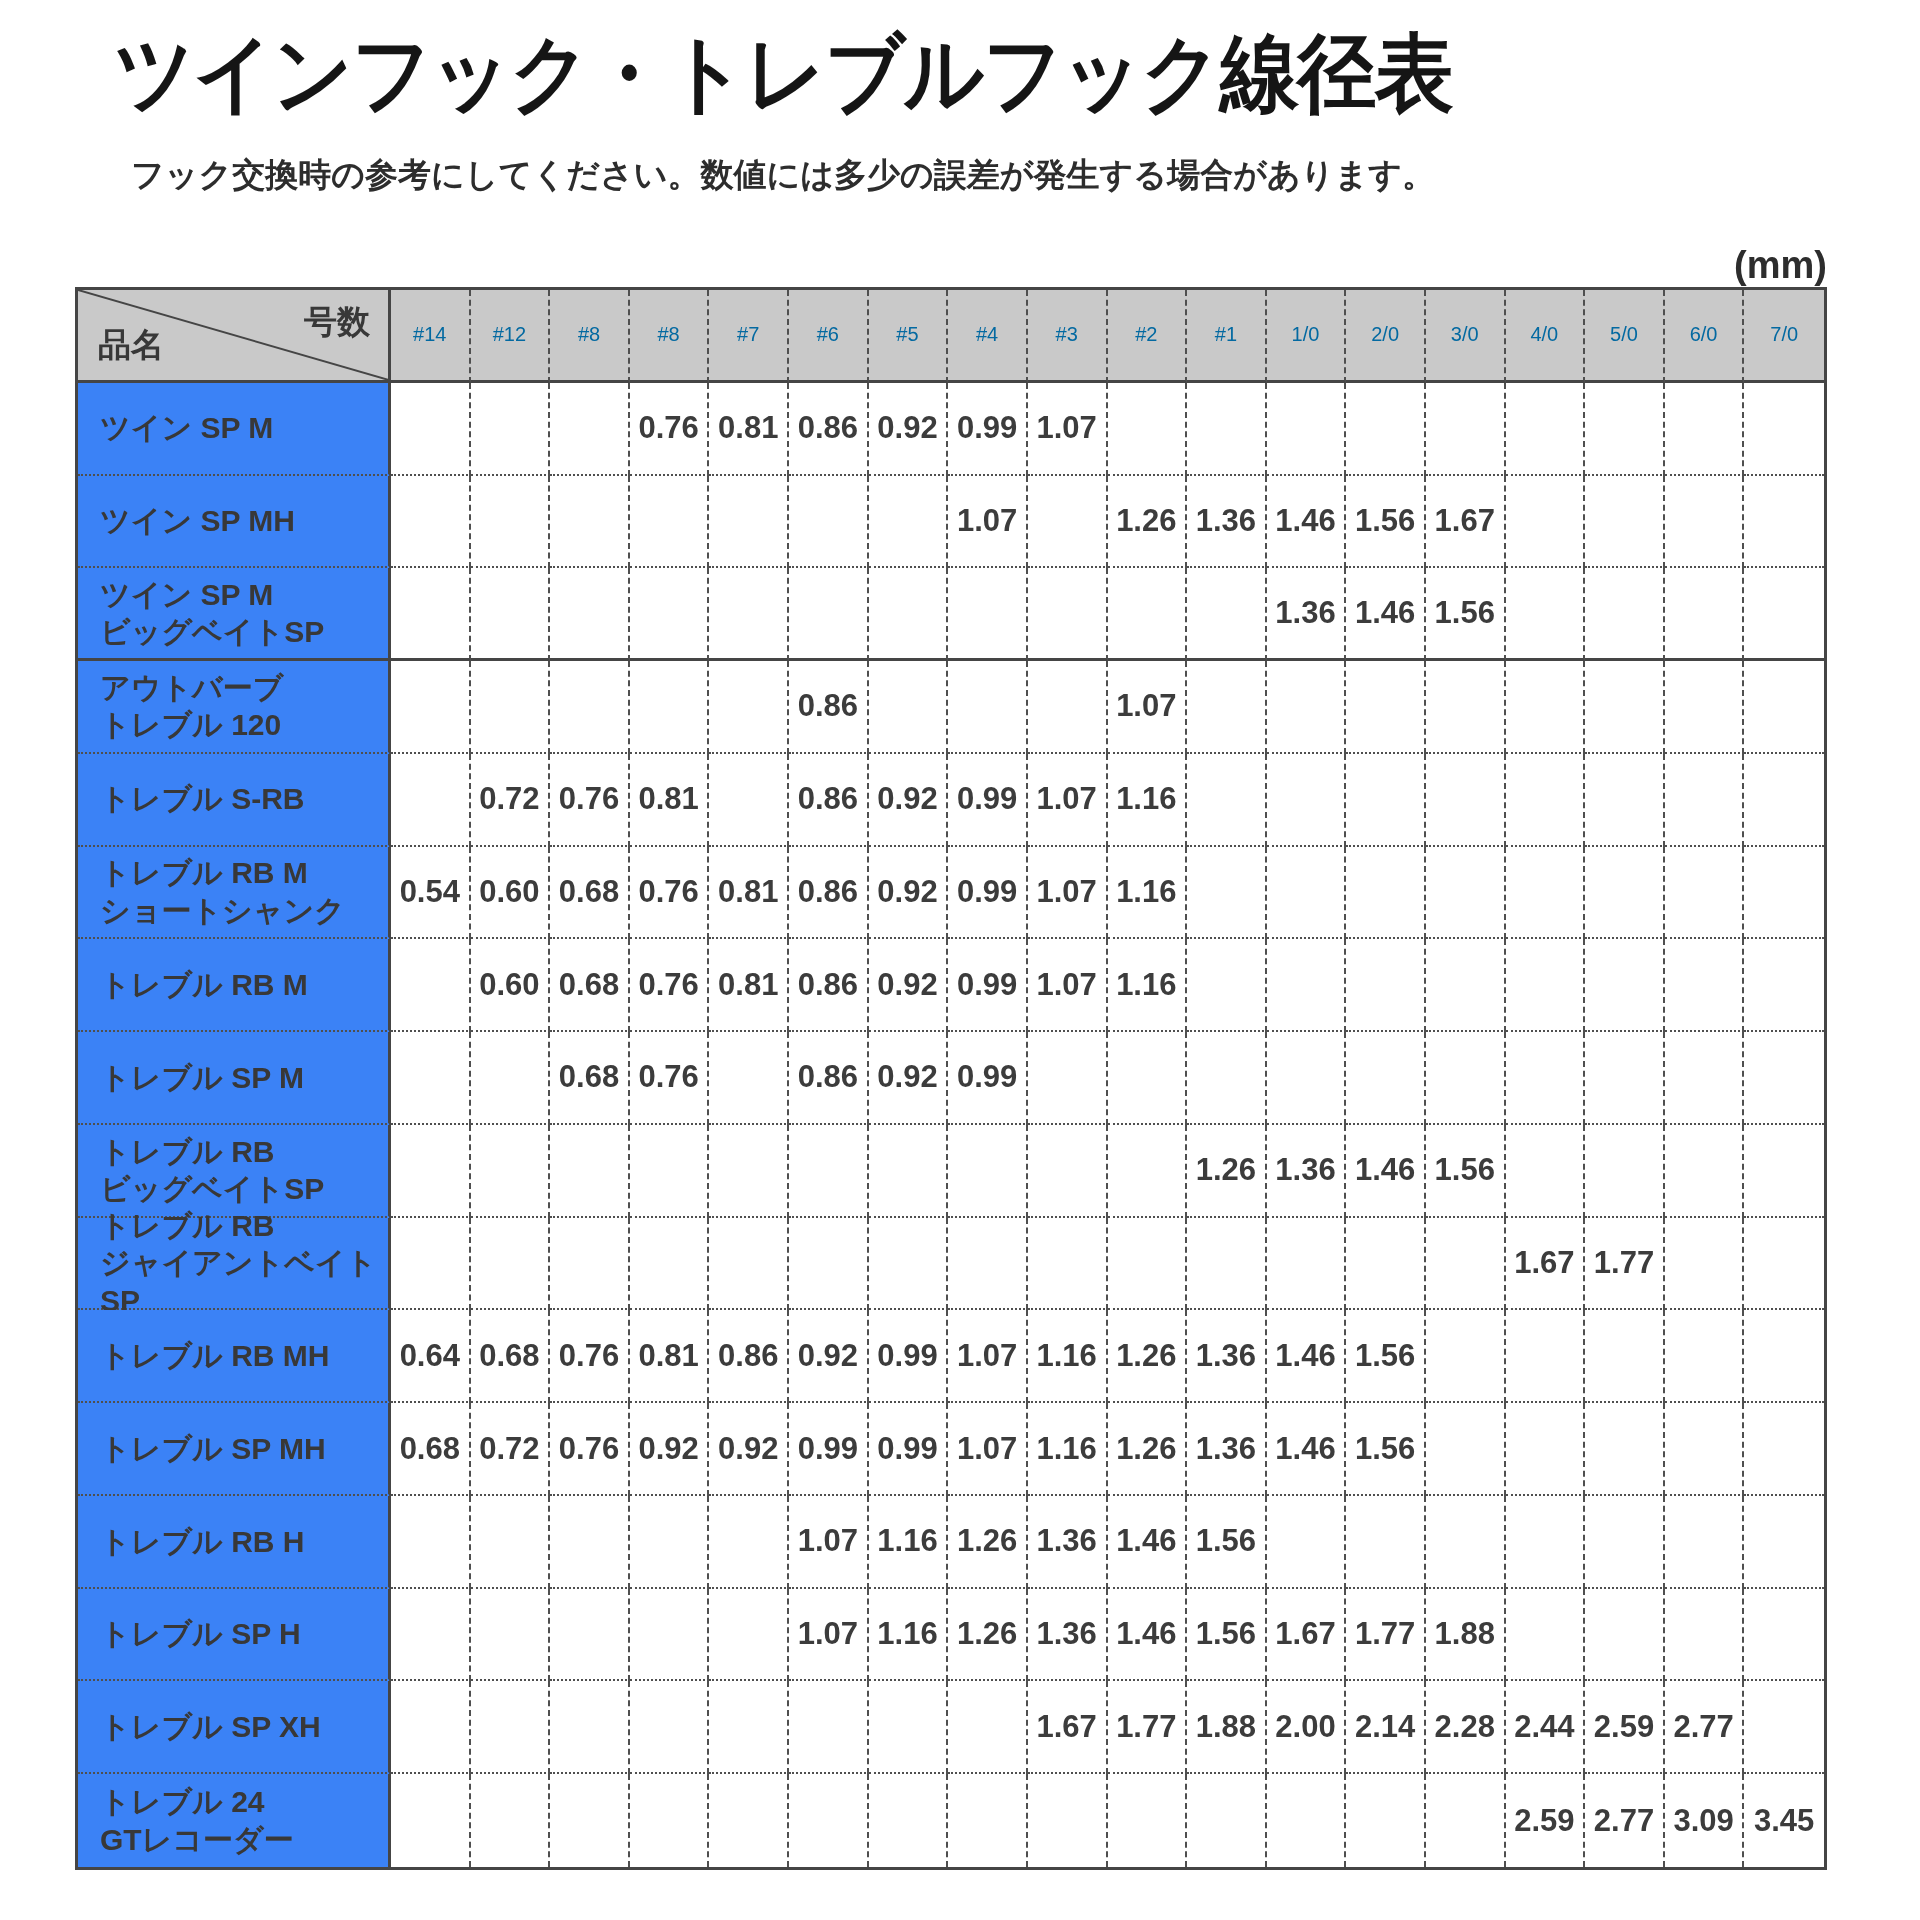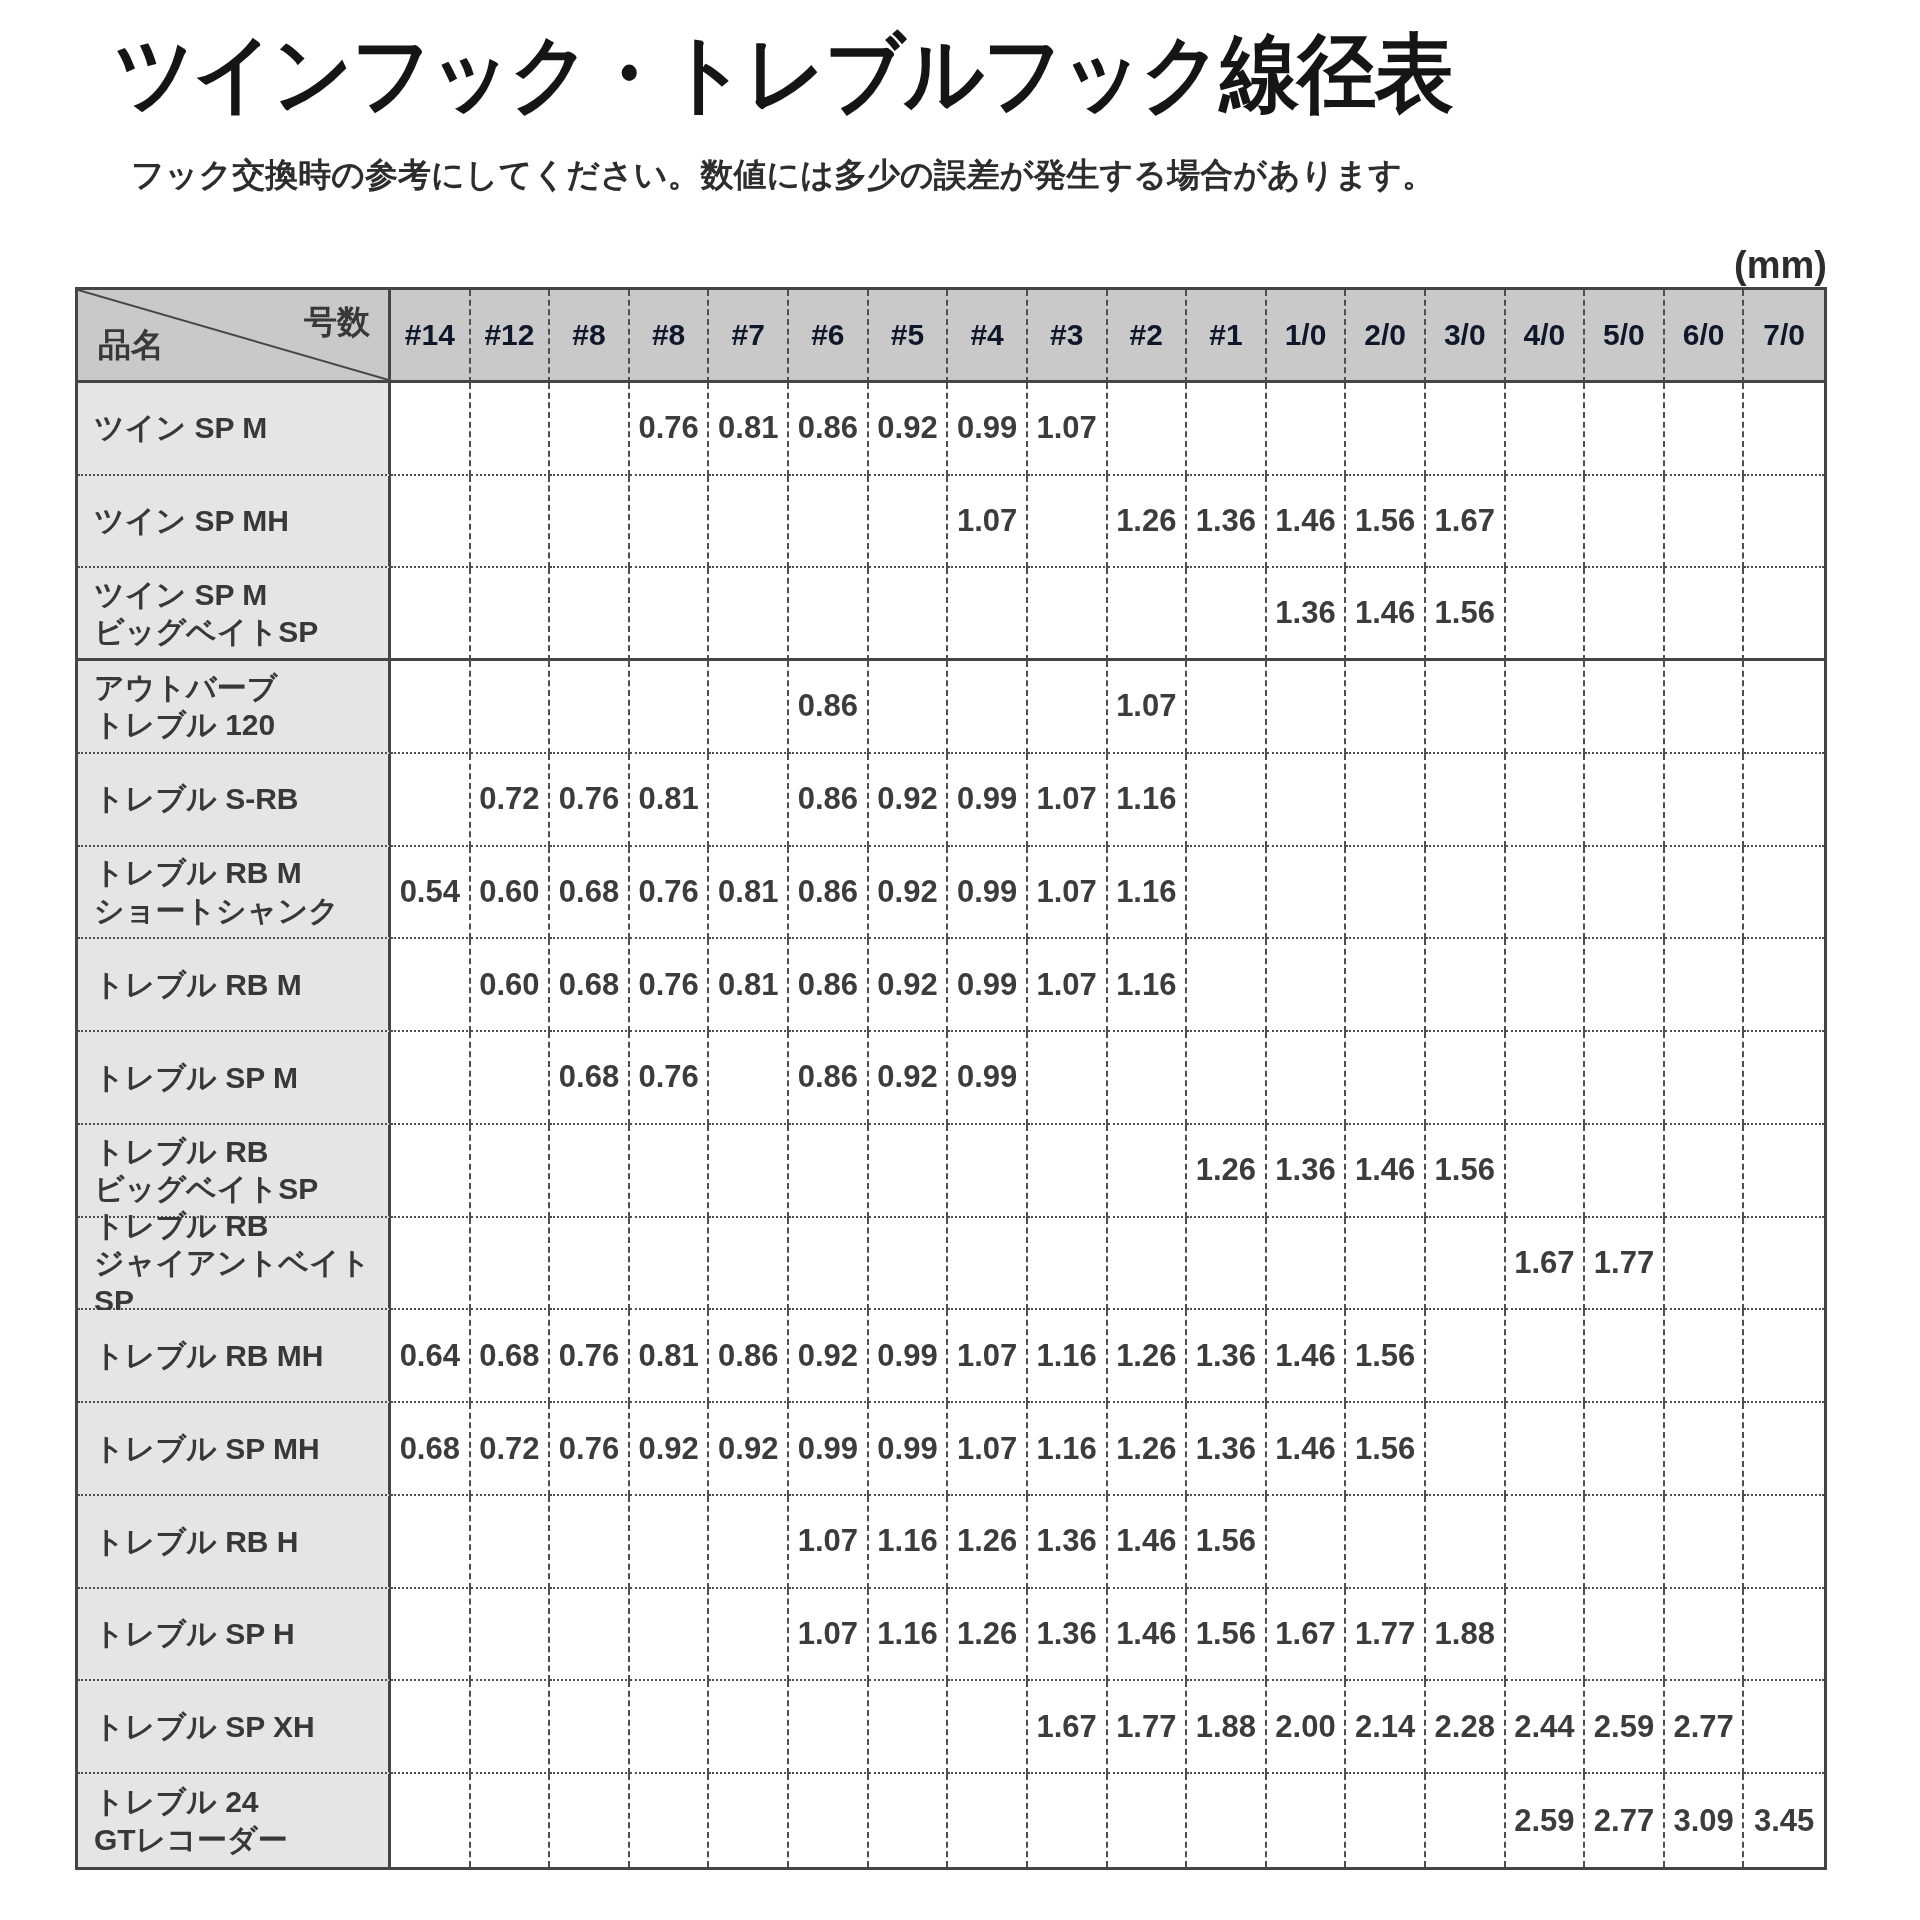--- a/index.html
+++ b/index.html
@@ -17,33 +17,33 @@
   .grid{
     position:absolute;left:75px;top:287px;width:1752px;height:1583px;box-sizing:border-box;
     border:3px solid #454545;display:grid;
     grid-template-columns:313px repeat(18,1fr);
     grid-template-rows:repeat(17,1fr);
     background:#ffffff;
   }
   .cell{box-sizing:border-box;min-width:0;min-height:0;}
   .hcell{
     background:#c9c9c9;display:flex;align-items:center;justify-content:center;
-    font-size:30px;font-weight:bold;color:#0f172a;
+    font-size:20px;font-weight:normal;color:#0369a1;
     border-right:2px dashed #4f4f4f;border-bottom:3px solid #454545;
   }
   .corner{
     background:#c9c9c9;position:relative;
     border-right:3px solid #454545;border-bottom:3px solid #454545;padding-left:18px;
   }
   .corner svg{position:absolute;left:0;top:0;width:100%;height:100%;display:block;}
   .corner-top{position:absolute;top:10px;right:18px;font-size:33px;font-weight:bold;color:#383838;}
   .corner-bottom{position:absolute;bottom:12px;left:20px;font-size:33px;font-weight:bold;color:#383838;}
   .ncell{
-    background:#e5e5e5;display:flex;flex-direction:column;justify-content:center;
-    padding-left:16px;font-size:30px;font-weight:bold;color:#383838;line-height:1.25;
+    background:#3b82f6;display:flex;flex-direction:column;justify-content:center;
+    padding-left:22px;font-size:30px;font-weight:bold;color:#383838;line-height:1.25;
     border-right:3px solid #454545;
   }
   .vcell{
     display:flex;align-items:center;justify-content:center;
     font-size:31px;font-weight:bold;color:#3c3c3c;
     border-right:2px dashed #4f4f4f;
   }
   .sep-dotted{border-bottom:2px dotted #4f4f4f;}
   .sep-solid{border-bottom:3px solid #454545;}
   .sep-none{border-bottom:none;}

